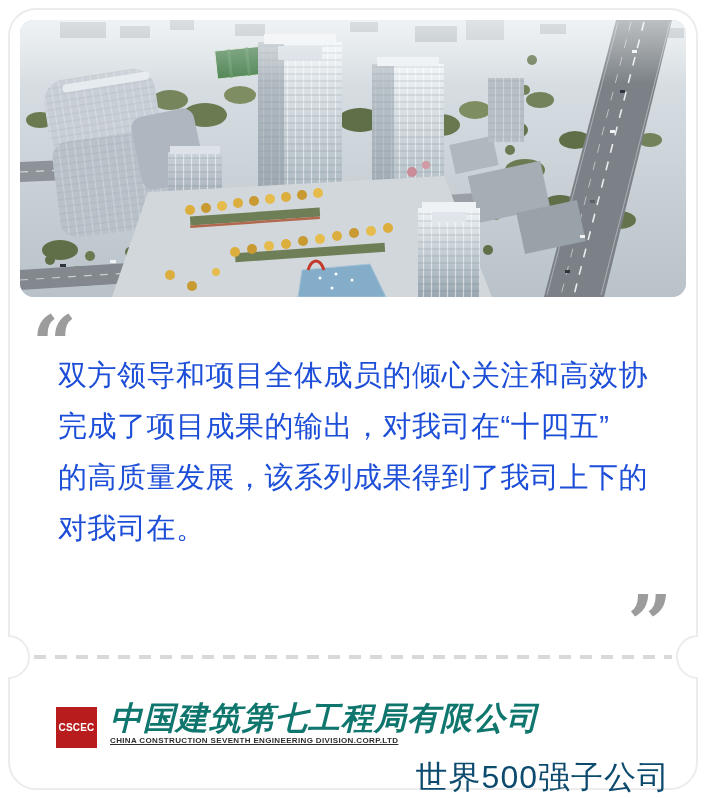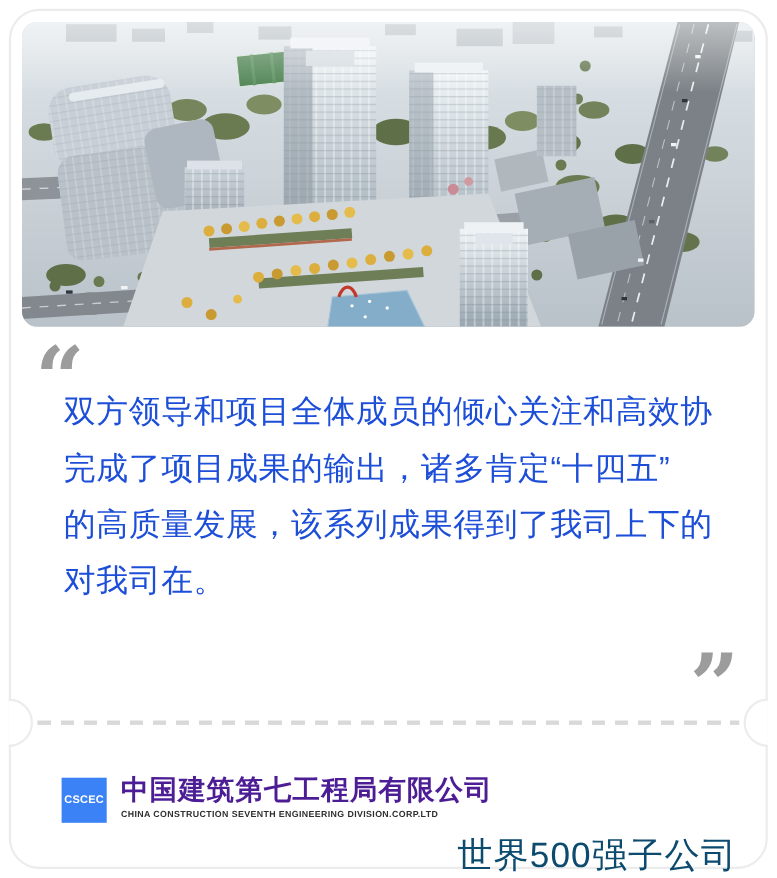--- a/index.html
+++ b/index.html
@@ -39,27 +39,27 @@
   .notch.left{left:-2px;}
   .notch.right{right:-2px;}
   .notch .c{
     position:absolute;top:2px;width:44px;height:44px;border-radius:50%;
     background:#fff;border:2px solid #ececec;box-sizing:border-box;
   }
   .notch.left .c{left:-22px;}
   .notch.right .c{right:-22px;}
   .footer{position:absolute;left:0;top:686px;width:686px;height:86px;}
   .logo{
-    position:absolute;left:46px;top:11px;width:41px;height:41px;background:#3b82f6;
+    position:absolute;left:46px;top:11px;width:41px;height:41px;background:#b91c1c;
     color:#fff;display:flex;align-items:center;justify-content:center;
     font-weight:bold;font-size:10px;letter-spacing:0.2px;
   }
   .company{position:absolute;left:100px;top:8px;}
-  .company .zh{font-size:25px;font-weight:700;color:#4c1d95;line-height:28px;letter-spacing:1px;white-space:nowrap;}
-  .company .en{font-size:8px;font-weight:700;color:#2e2e2e;letter-spacing:0.35px;margin-top:4px;white-space:nowrap;}
+  .company .zh{font-size:32px;font-weight:700;color:#0f766e;line-height:28px;letter-spacing:1px;white-space:nowrap;font-style:italic;}
+  .company .en{font-size:8px;font-weight:700;color:#2e2e2e;letter-spacing:0.35px;margin-top:4px;white-space:nowrap;text-decoration:underline;}
   .badge{
     position:absolute;right:26px;top:15px;font-size:32px;color:#0c4a6e;
     letter-spacing:1px;white-space:nowrap;margin-top:45px;
   }
 </style>
 </head>
 <body>
 
 <div class="card">
 
@@ -271,21 +271,21 @@
       </g>
 
       <rect x="0" y="0" width="666" height="64" fill="url(#gHaze)"></rect>
     </svg>
   </div>
 
   <div class="quote-open">“</div>
 
   <div class="quote-text">
     <div>双方领导和项目全体成员的倾心关注和高效协</div>
-    <div>完成了项目成果的输出，诸多肯定“十四五”</div>
+    <div>完成了项目成果的输出，对我司在“十四五”</div>
     <div>的高质量发展，该系列成果得到了我司上下的</div>
     <div>对我司在。</div>
   </div>
 
   <div class="quote-close">”</div>
 
   <div class="divider"></div>
   <div class="notch left">
       <div class="c"></div>
     </div>

